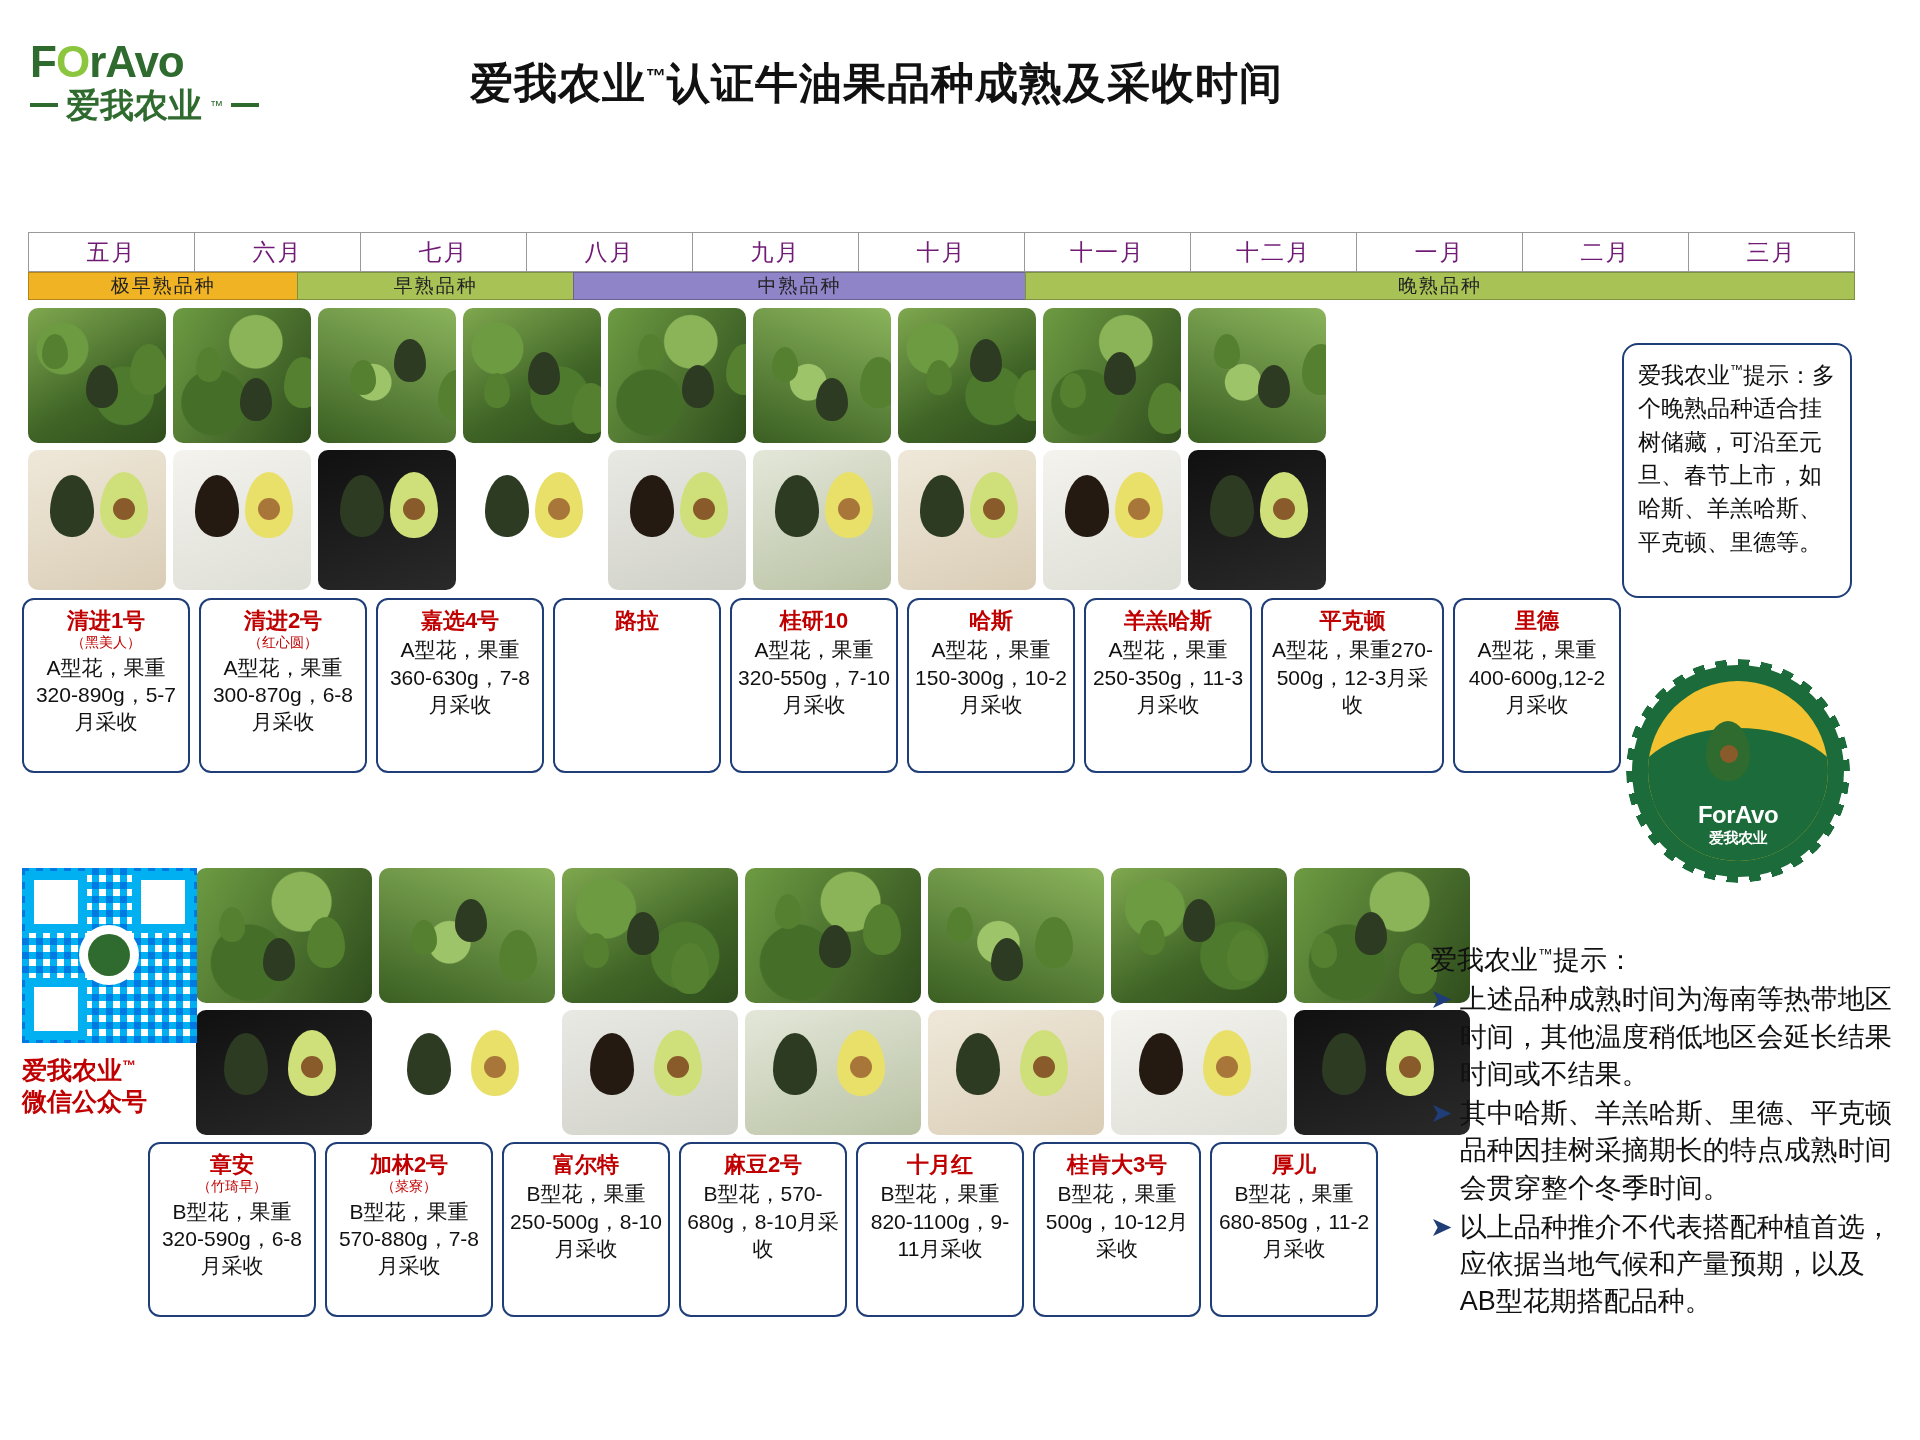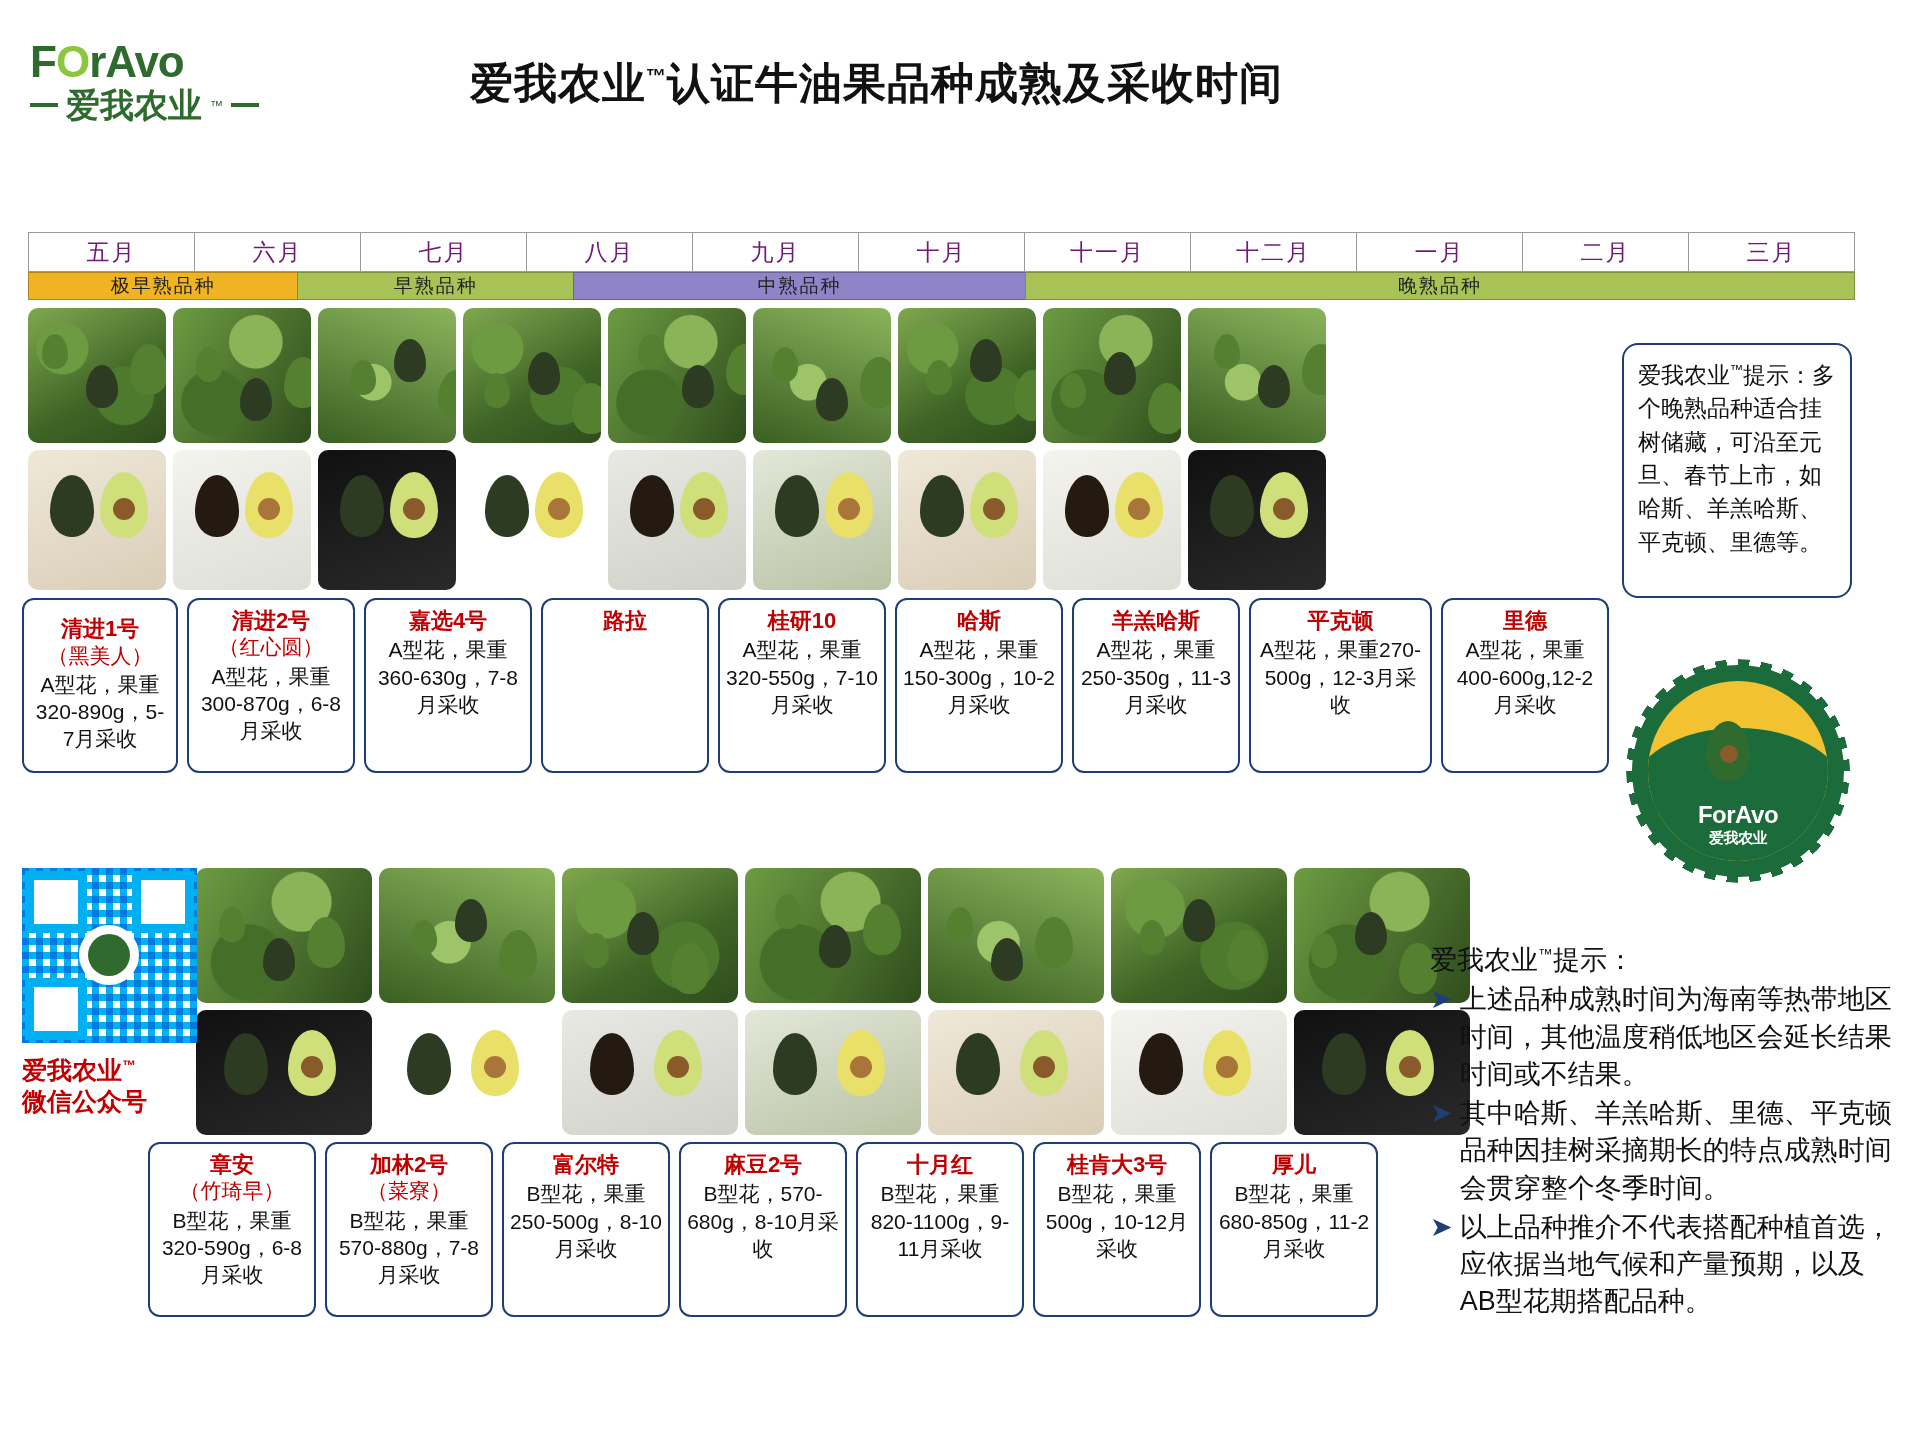--- a/index.html
+++ b/index.html
@@ -95,21 +95,21 @@
   .cards { position:absolute; display:flex; gap:9px; }
   .card {
     border:2px solid #1f3e78; border-radius:12px; background:#fff;
     padding:8px 6px 10px; box-sizing:border-box;
     display:flex; flex-direction:column; align-items:center;
     text-align:center;
   }
   .card .nm {
     color:#c00000; font-weight:bold; font-size:22px; line-height:1.2;
   }
-  .card .alias { color:#c00000; font-size:21px; line-height:1.25; }
+  .card .alias { color:#c00000; font-size:14px; line-height:1.25; }
   .card .desc { font-size:21px; line-height:1.3; margin-top:2px; color:#111; }
 
   
   .tip-box {
     position:absolute; left:1622px; top:343px; width:230px; height:255px;
     border:2px solid #1f3e78; border-radius:16px; background:#fff;
     box-sizing:border-box; padding:14px 14px;
     font-size:23px; line-height:1.45; color:#111;
   }
   .tip-box .tm { font-size:13px; vertical-align:super; }
@@ -337,21 +337,21 @@
     </div>
     <div class="ph fruit-bg3" style="width: 138px; height: 140px;">
       <span class="av av-dark" style="width: 44px; height: 62px; left: 22.08px; top: 25.2px;"></span>
       <span class="av av-half-g" style="width: 48px; height: 66px; left: 71.76px; top: 22.4px;">
         <span class="pit " style="width: 22px; height: 22px; left: 13px; top: 26px;"></span>
       </span>
     </div>
   </div>
 
 <div class="cards" id="cardsA" style="left:22px; top:598px;">
-    <div class="card" style="width: 156px; min-height: 175px; justify-content: center;">
+    <div class="card" style="width: 168px; min-height: 175px;">
       <div class="nm">清进1号</div>
       <div class="alias">（黑美人）</div>
       <div class="desc">A型花，果重320-890g，5-7月采收</div>
     </div>
     <div class="card" style="width: 168px; min-height: 175px;">
       <div class="nm">清进2号</div>
       <div class="alias">（红心圆）</div>
       <div class="desc">A型花，果重300-870g，6-8月采收</div>
     </div>
     <div class="card" style="width: 168px; min-height: 175px;">

